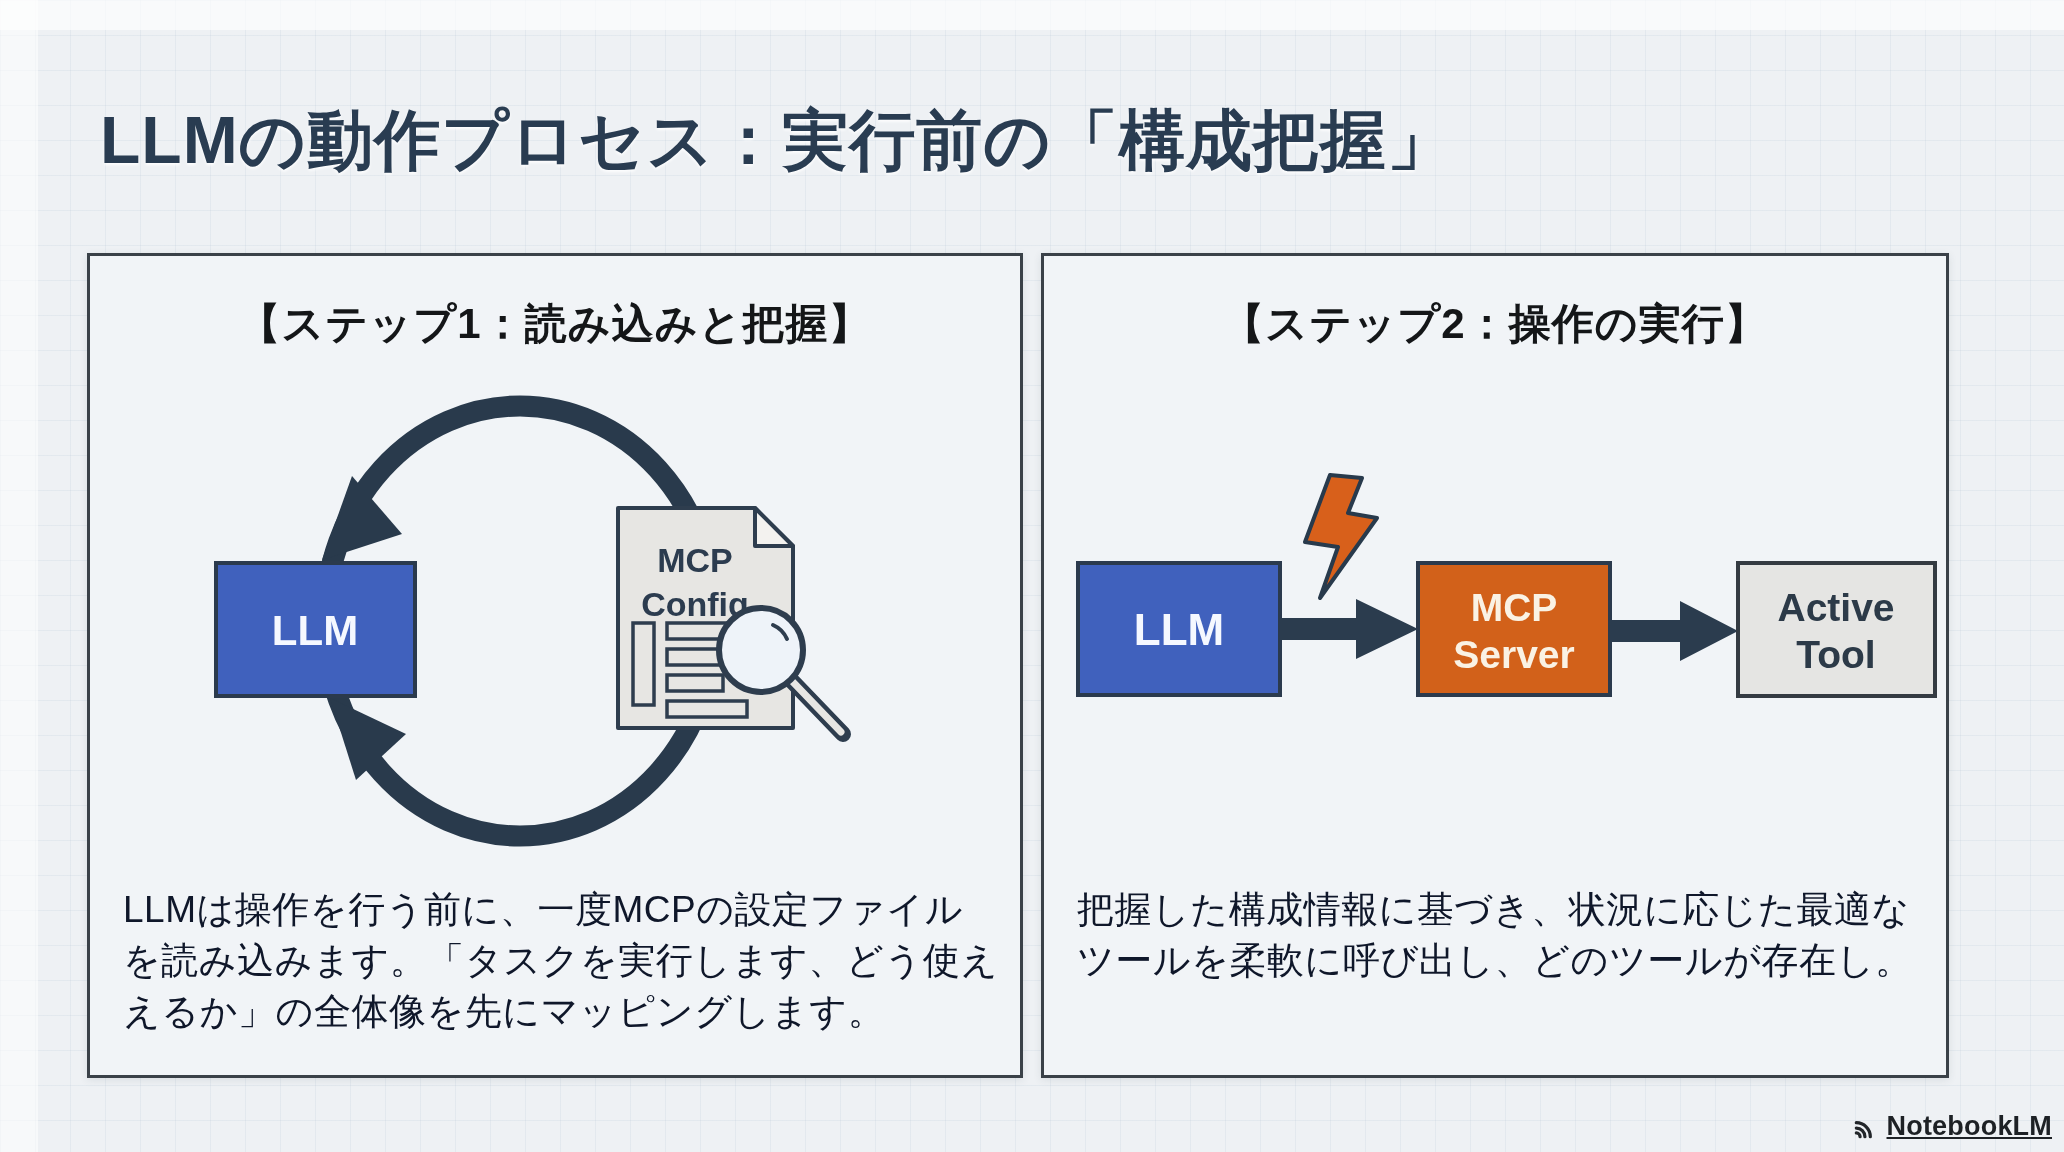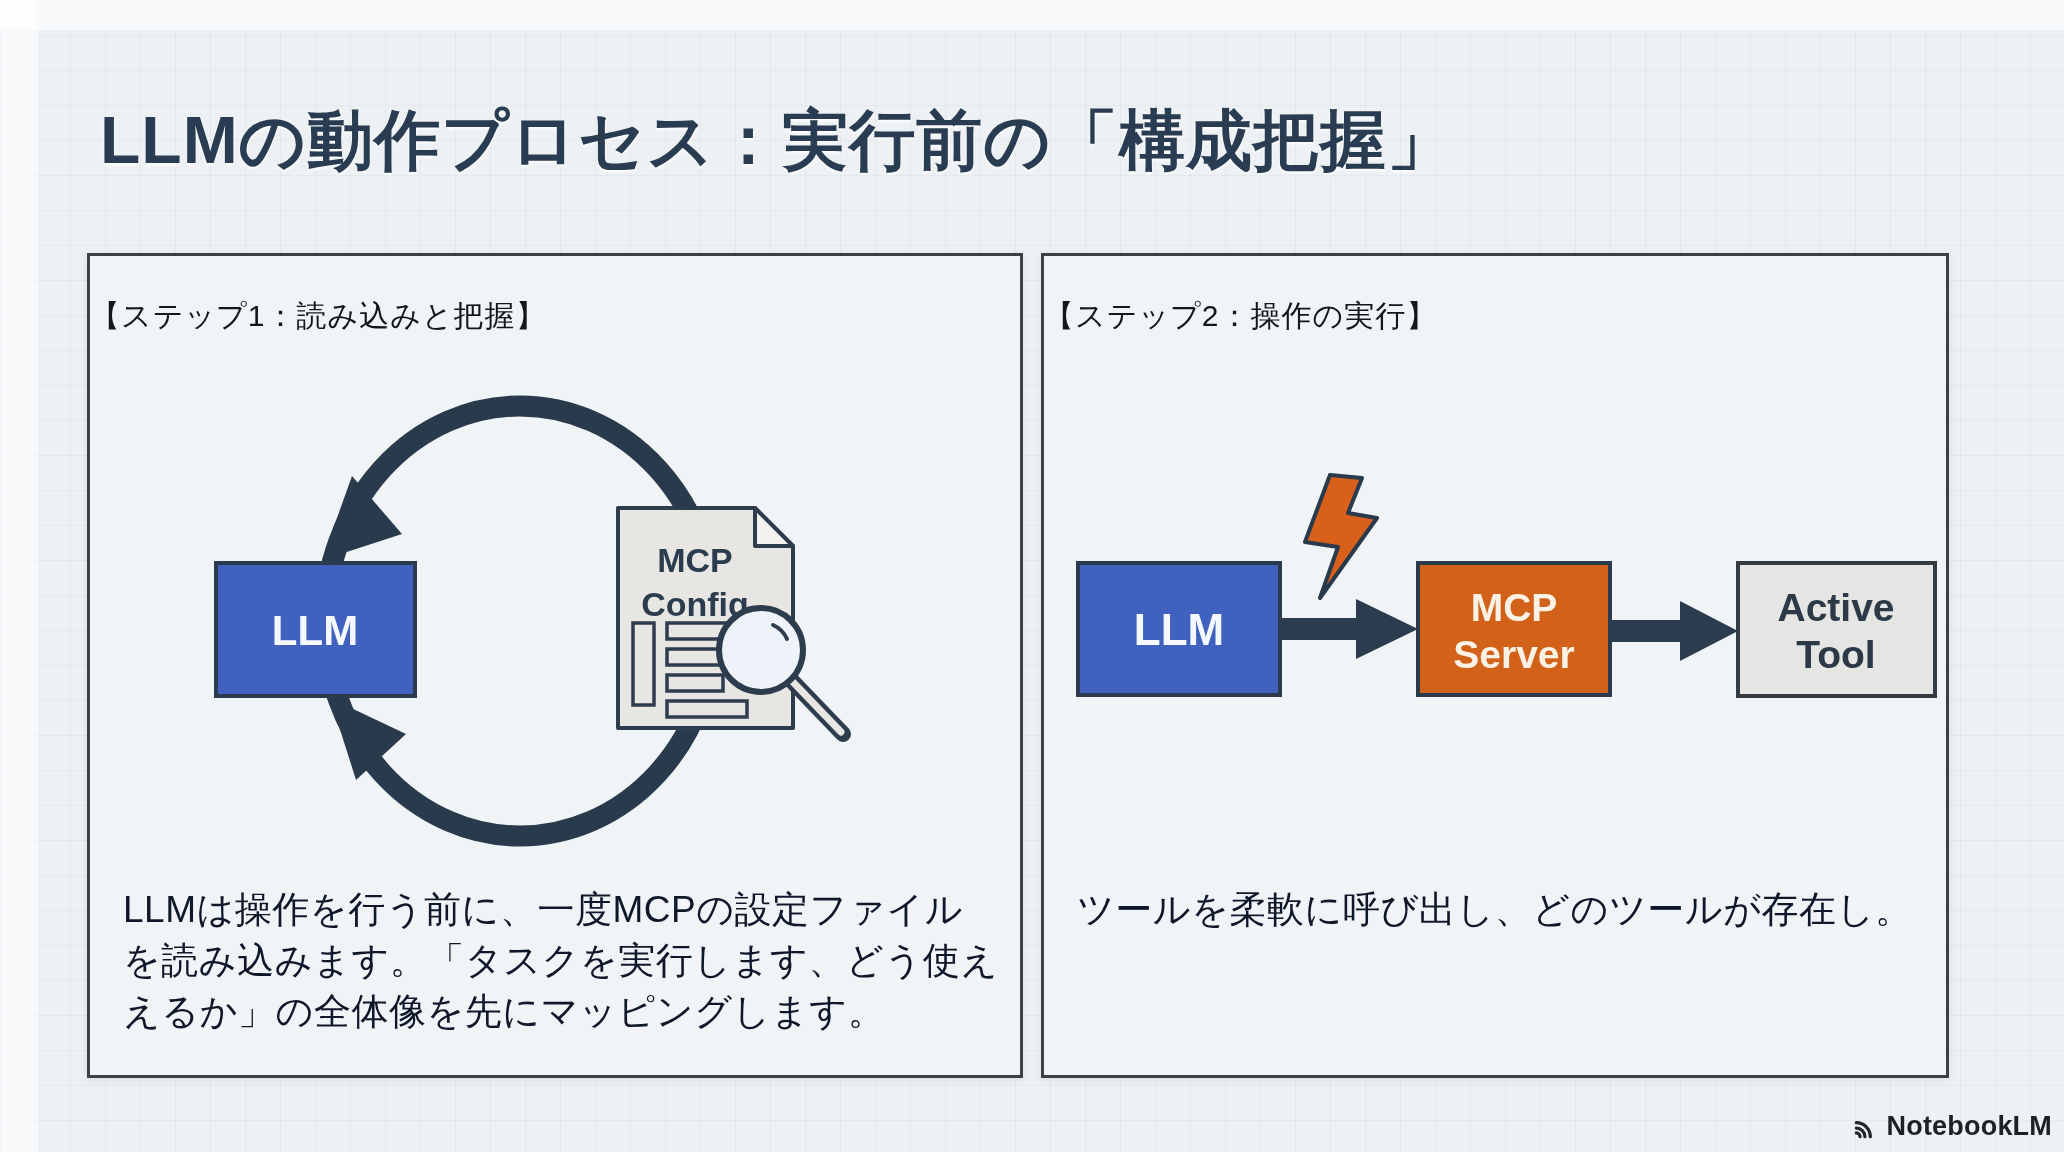--- a/index.html
+++ b/index.html
@@ -28,36 +28,36 @@
     position:absolute;top:253px;width:936px;height:825px;
     background:#f1f4f7;
     border:3px solid #3a4148;
     box-sizing:border-box;
     box-shadow:0 2px 8px rgba(40,55,70,0.10);
   }
   .card.left{left:87px;}
   .card.right{left:1041px;width:908px;}
   .card-header{
     position:absolute;left:0;top:40px;width:100%;
-    text-align:left;font-size:30px;font-weight:400;color:#141618;
+    text-align:center;font-size:42px;font-weight:700;color:#141618;
     letter-spacing:1px;white-space:nowrap;
   }
   .diagram-svg{position:absolute;left:0;top:0;}
   .card-body-text{
     position:absolute;left:33px;top:628px;
     font-size:37px;line-height:51px;font-weight:500;color:#0f172a;
     letter-spacing:0.5px;
   }
   .card-body-text span{display:block;white-space:nowrap;}
   .footer-brand{
     position:absolute;right:12px;bottom:10px;
     display:flex;align-items:center;gap:7px;
     color:#1d2125;
   }
-  .footer-brand .brand-text{font-size:27px;font-weight:700;letter-spacing:0.2px;}
+  .footer-brand .brand-text{font-size:27px;font-weight:700;letter-spacing:0.2px;text-decoration:underline;}
   svg text{font-family:"Liberation Sans","DejaVu Sans",sans-serif;}
 </style>
 </head>
 <body>
 
 <div class="canvas">
   <div class="frame-strip-top"></div>
   <div class="frame-strip-left"></div>
 
   <div class="slide-title">LLMの動作プロセス：実行前の「構成把握」</div>
@@ -130,20 +130,21 @@
       <path d="M566,364 L636,364 L636,345 L694,375 L636,405 L636,386 L566,386 Z" fill="#2b3c4e"></path>
 
       <g>
         <rect x="694" y="307" width="197" height="133" fill="#e5e5e3" stroke="#343b42" stroke-width="4"></rect>
         <text x="792" y="351" text-anchor="middle" dominant-baseline="central" font-size="39" font-weight="bold" fill="#2c3a48">Active</text>
         <text x="792" y="398" text-anchor="middle" dominant-baseline="central" font-size="39" font-weight="bold" fill="#2c3a48">Tool</text>
       </g>
     </svg>
 
     <div class="card-body-text">
+      <span>把握した構成情報に基づき、状況に応じた最適な</span>
       <span>ツールを柔軟に呼び出し、どのツールが存在し。</span>
     </div>
   </div>
 
   <div class="footer-brand">
     <svg width="28" height="28" viewBox="0 0 26 26">
       <g fill="none" stroke="#22262a" stroke-width="3" stroke-linecap="round">
         <path d="M4,9 A 13,13 0 0 1 17,22"></path>
         <path d="M4,14 A 8,8 0 0 1 12,22"></path>
         <path d="M4,18.5 A 3.5,3.5 0 0 1 7.5,22"></path>

